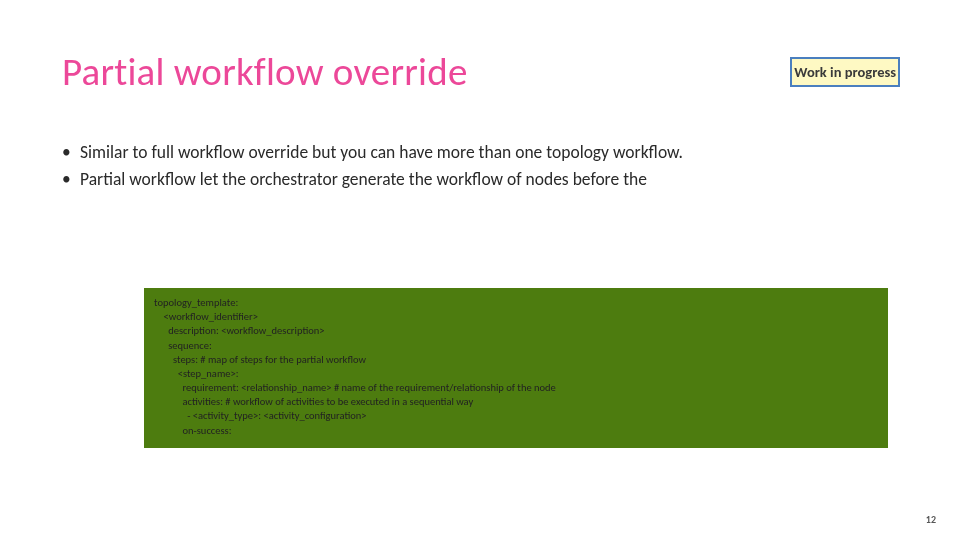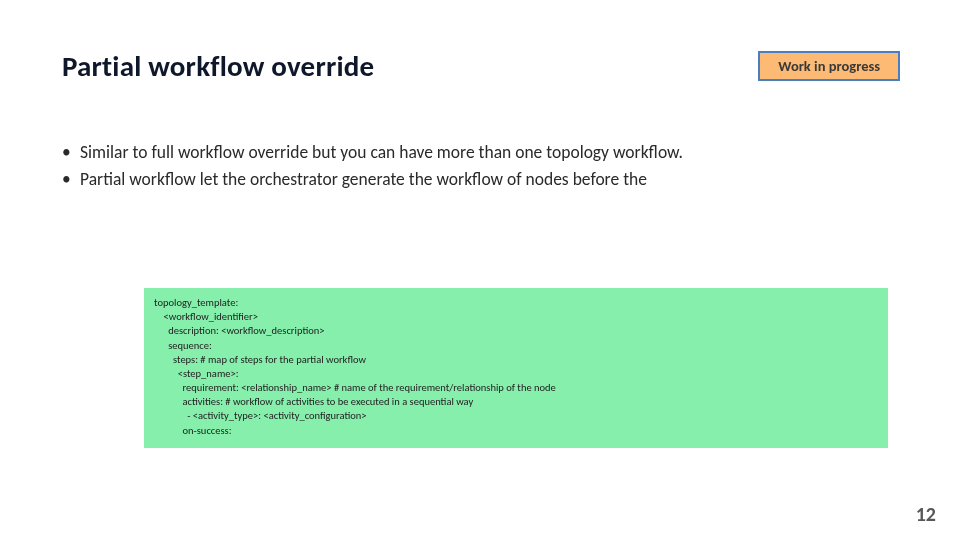--- a/index.html
+++ b/index.html
@@ -22,32 +22,32 @@
   .title-row {
     position: absolute;
     top: 48px;
     left: 62px;
     right: 60px;
     display: flex;
     align-items: center;
     justify-content: space-between;
   }
   .title {
-    font-size: 29px;
-    font-weight: 700;
-    color: #0f172a;
+    font-size: 39px;
+    font-weight: 400;
+    color: #ec4899;
     letter-spacing: 0.2px;
   }
   .badge {
     border: 2px solid #4a7fbf;
     color: #3a3a3a;
     font-size: 14.5px;
     font-weight: 600;
-    padding: 4px 18px;
-    background: #fdba74;
+    padding: 4px 2px;
+    background: #fef9c3;
     white-space: nowrap;
   }
   .bullets {
     position: absolute;
     top: 140px;
     left: 62px;
     right: 60px;
     font-size: 17.5px;
     line-height: 1.4;
     color: #2a2a2a;
@@ -62,36 +62,36 @@
   }
   .bullets .dot::before {
     content: "•";
     color: #2a2a2a;
   }
   .code-block {
     position: absolute;
     top: 288px;
     left: 144px;
     width: 744px;
-    background: #86efac;
+    background: #4d7c0f;
     padding: 8px 10px 10px 10px;
     font-size: 10.5px;
     line-height: 1.35;
     color: #222;
     font-family: "Segoe UI", "Calibri", Arial, sans-serif;
     box-sizing: border-box;
   }
   .code-block .ln {
     white-space: pre;
   }
   .page-num {
     position: absolute;
     right: 24px;
     bottom: 14px;
-    font-size: 20px;
+    font-size: 10px;
     font-weight: 700;
     color: #575757;
   }
 </style>
 </head>
 <body>
 
 <div class="slide">
 
   <div class="title-row">

